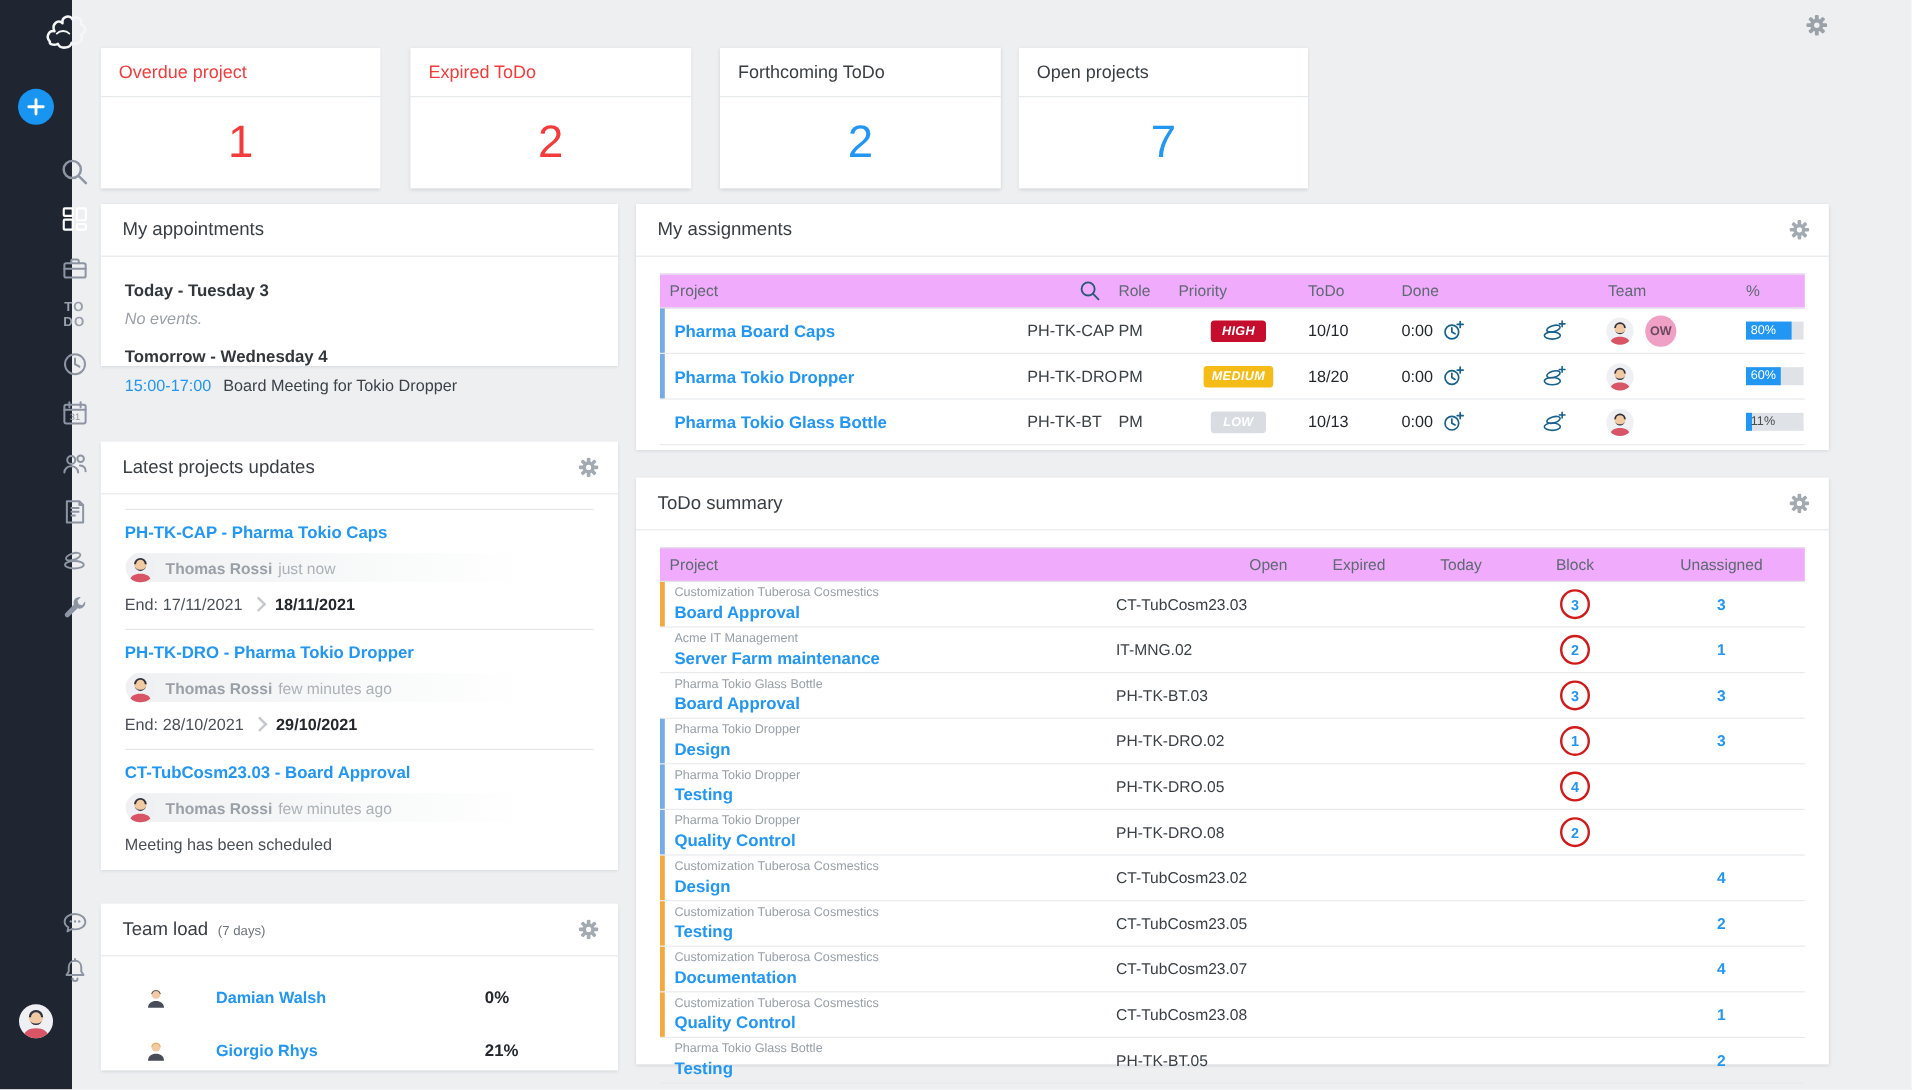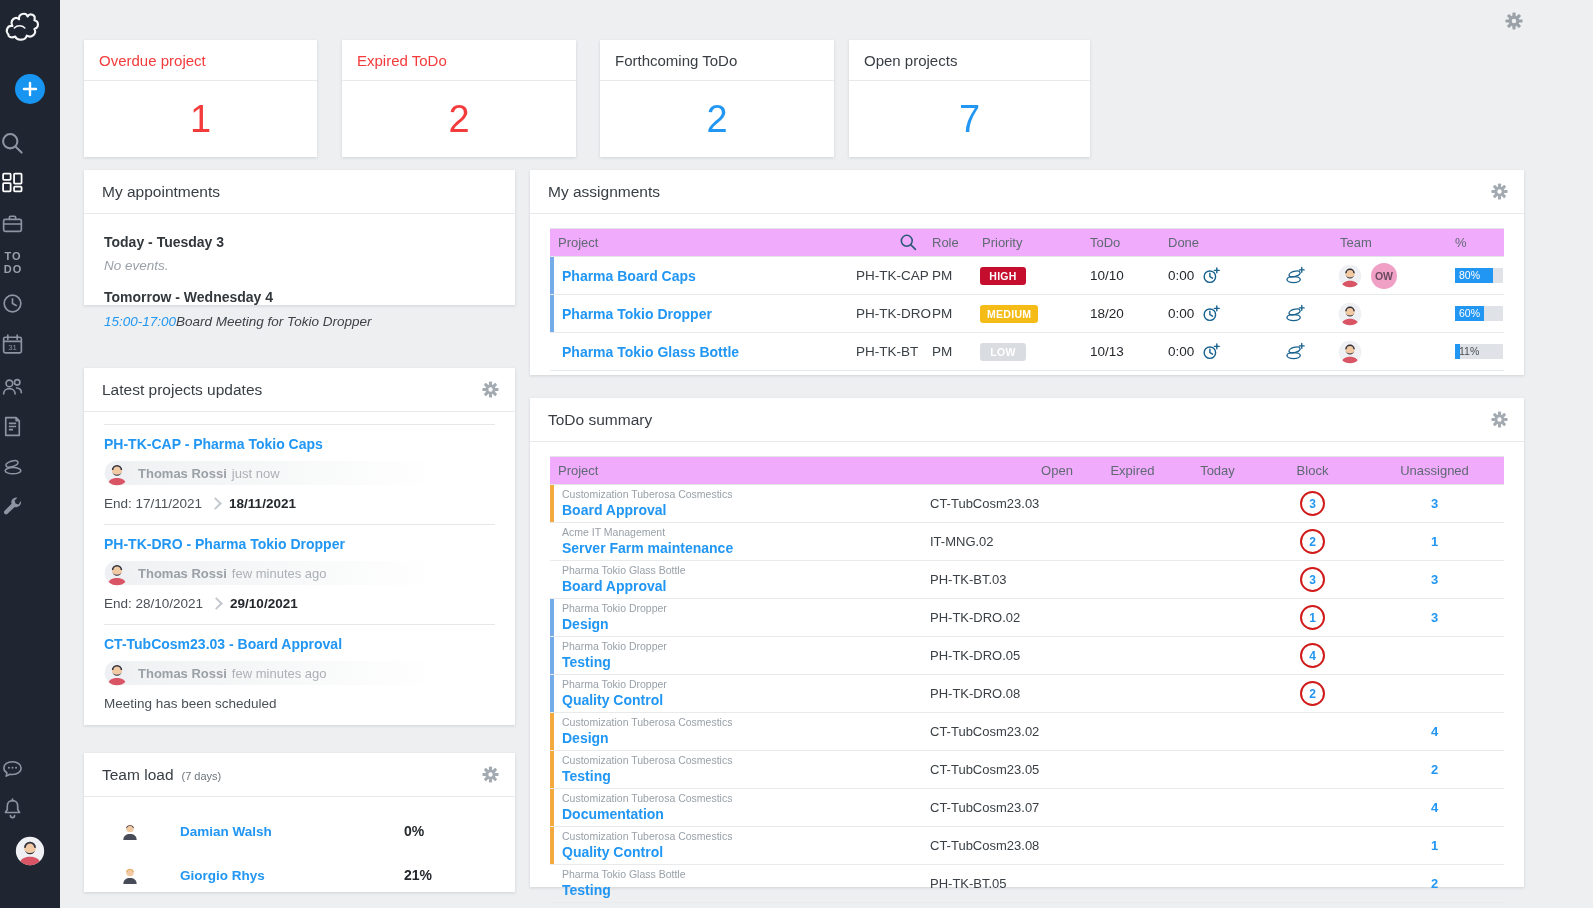--- a/index.html
+++ b/index.html
@@ -1,21 +1,21 @@
 <!DOCTYPE html>
 <html><head>
 <meta charset="utf-8">
 <style>
   html,body{margin:0;padding:0;}
   body{font-family:"Liberation Sans","DejaVu Sans",sans-serif;}
   .screen{position:relative;width:1593px;height:908px;overflow:hidden;background:#edeff1;}
 
   
   .sidebar{position:absolute;left:0;top:0;width:60px;height:908px;background:#1f2531;}
-  .sb{position:absolute;left:0;width:60px;display:flex;justify-content:flex-start;color:#8e95a2;}
+  .sb{position:absolute;left:0;width:60px;display:flex;justify-content:flex-end;color:#8e95a2;padding-left:15px;}
   .sb svg{display:block;}
   .sb-active{color:#ffffff;}
   .plusbtn{position:absolute;left:15px;top:74px;width:30px;height:30px;border-radius:50%;background:#1795f1;display:flex;align-items:center;justify-content:center;}
   .todo-txt{font-size:11px;letter-spacing:1px;line-height:13px;text-align:center;color:#9aa1ab;font-weight:700;}
   .sb-avatar{position:absolute;left:15px;top:836px;width:30px;height:30px;}
 
   
   .card{position:absolute;background:#fff;box-shadow:0 1px 3px rgba(40,50,60,.14);}
   .card-header{position:relative;height:44px;border-bottom:1px solid #e7e9eb;display:flex;align-items:center;padding:0 18px;box-sizing:border-box;}
   .card-title{font-size:15.5px;color:#383e44;}
@@ -27,21 +27,21 @@
   .stat-card{position:absolute;top:40px;height:117px;background:#fff;box-shadow:0 1px 3px rgba(40,50,60,.14);box-sizing:border-box;}
   .sc1{left:84px;width:233px;} .sc2{left:342px;width:234px;} .sc3{left:600px;width:234px;} .sc4{left:849px;width:241px;}
   .stat-head{height:40px;border-bottom:1px solid #e7e9eb;display:flex;align-items:center;padding:0 15px;font-size:15px;}
   .stat-value{height:76px;display:flex;align-items:center;justify-content:center;font-size:38px;font-weight:300;}
 
   
   .appt-body{padding:20px 20px 0;}
   .appt-day{font-size:14px;font-weight:700;color:#32373c;}
   .appt-none{font-size:13.5px;color:#9ba1a8;font-style:italic;margin-top:8px;}
   .appt-day2{margin-top:16px;}
-  .appt-event{margin-top:9px;font-size:13.5px;color:#3c4248;display:flex;font-style:italic;}
+  .appt-event{margin-top:9px;font-size:13.5px;color:#3c4248;display:flex;gap:10px;}
   .appt-time{color:#2196f3;}
 
   
   .u-body{padding-top:12px;}
   .u-item{margin:0 20px;border-top:1px solid #e5e7e9;padding:10px 0 13px;}
   .lnk{color:#2196f3;text-decoration:none;cursor:pointer;}
   .u-title{font-size:14px;font-weight:600;}
   .u-meta{display:flex;align-items:center;margin-top:7px;}
   .u-av{width:26px;height:26px;position:relative;z-index:1;flex:none;}
   .u-strip{flex:1;height:24px;margin-left:-12px;background:linear-gradient(90deg,#eff1f2 0%,rgba(255,255,255,0) 85%);display:flex;align-items:center;padding-left:20px;gap:5px;}
@@ -63,21 +63,21 @@
   .thead{background:#f0abfc;border-top:1px solid #e2e4e7;border-bottom:1px solid #e2e4e7;color:#5f6972;font-size:13px;height:29px;align-items:center;box-sizing:border-box;}
   .cell{display:flex;align-items:center;min-width:0;}
   .rowbar{align-self:stretch;}
 
   
   .a-grid{display:grid;grid-template-columns:4px 300px 76px 50px 104px 68px 106px 74px 116px 56px;}
   .a-row{height:37px;border-bottom:1px solid #e8eaec;font-size:13.5px;align-items:center;}
   .h-project{grid-column:1/4;display:flex;align-items:center;justify-content:space-between;padding:0 12px 0 8px;}
   .a-project{padding-left:8px;font-size:14px;font-weight:600;}
   .a-code,.a-role{color:#3a4045;white-space:nowrap;padding-left:2px;}
-  .a-prio{justify-content:flex-start;}
+  .a-prio{justify-content:center;font-style:italic;}
   .a-todo{padding-left:6px;color:#24282c;}
   .a-done{padding-left:16px;gap:8px;color:#24282c;}
   .a-coins{justify-content:center;}
   .a-team{padding-left:6px;gap:9px;}
   .a-pct{padding-left:7px;}
   .h-pl2{padding-left:2px;} .h-pl6{padding-left:6px;} .h-pl16{padding-left:16px;} .h-pl7{padding-left:7px;}
   .badge{min-width:32px;padding:3px 7px;border-radius:3px;color:#fff;font-size:10.5px;font-weight:700;text-align:center;letter-spacing:.3px;}
   .ow{width:26px;height:26px;border-radius:50%;display:flex;align-items:center;justify-content:center;font-size:10.5px;font-weight:700;color:#6b4a5e;}
   .av24{width:24px;height:24px;flex:none;}
   .pbar{position:relative;width:48px;height:15px;background:#dfe3e7;}

